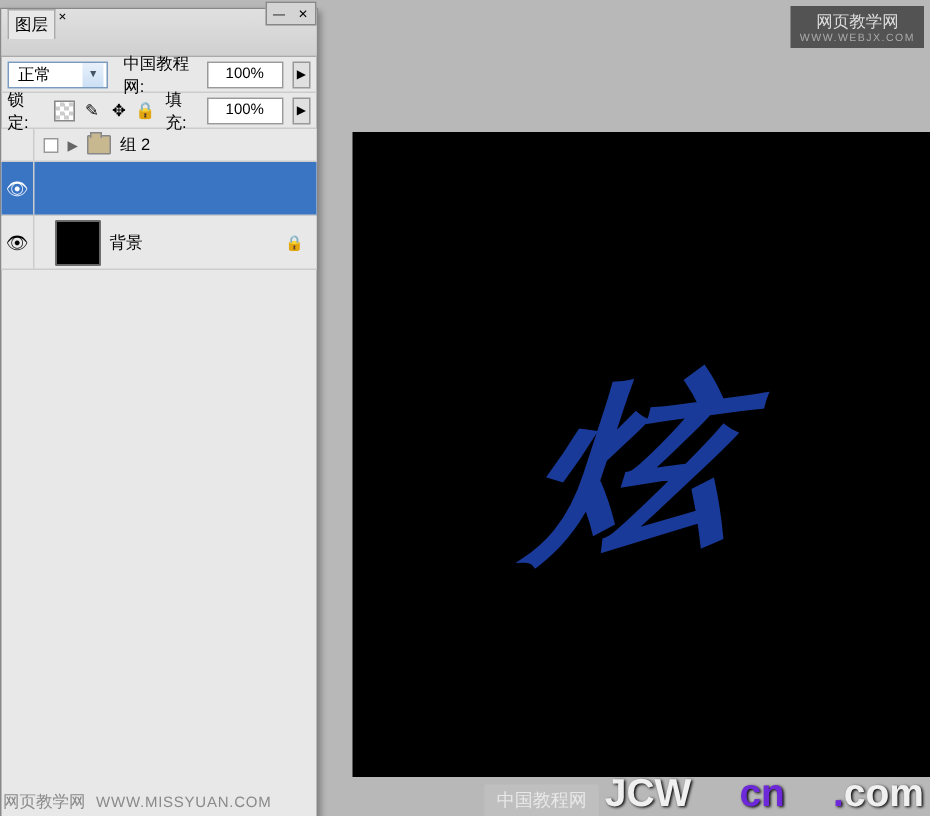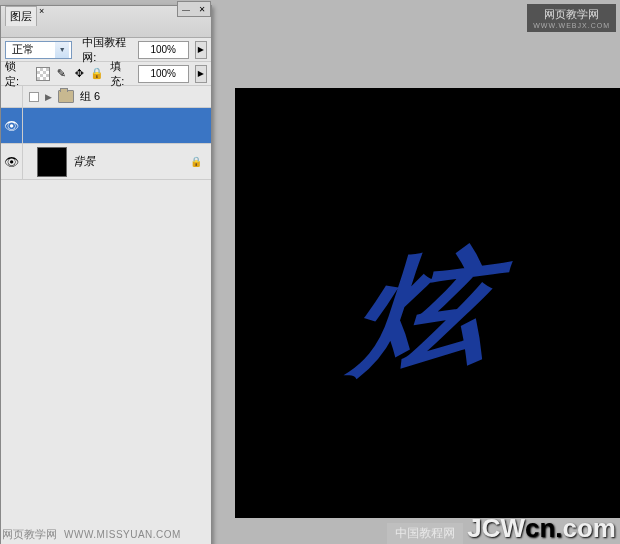--- a/index.html
+++ b/index.html
@@ -64,21 +64,21 @@
     
     .expand { font-size: 9px; color: #666; }
     .folder-icon { width: 16px; height: 13px; background: #c8b890; border: 1px solid #888; border-radius: 1px; position: relative; }
     .folder-icon::before { content:''; position:absolute; top:-3px; left:1px; width:6px; height:3px; background:#c8b890; border:1px solid #888; border-bottom:none; }
     
     .thumb { width: 30px; height: 30px; border: 1px solid #666; }
     .thumb.trans { background: repeating-conic-gradient(#ccc 0% 25%, #fff 0% 50%) 50% / 8px 8px; position: relative; }
     .thumb.trans::after { content:''; position:absolute; top:40%; left:30%; width:40%; height:20%; background:#2a4a8a; }
     .thumb.black { background: #000; }
     
-    .layer-name { font-style: italic; }
+    .layer-name { }
     .layer-row.selected .layer-name { font-style: normal; }
     .lock-ind { margin-left: auto; margin-right: 8px; font-size: 10px; }
     
     .layer-checkbox { width: 10px; height: 10px; border: 1px solid #999; background: white; margin-left: 2px; }
     
     .canvas {
       position: absolute; left: 235px; top: 88px;
       width: 385px; height: 430px; background: #000;
     }
     
@@ -96,21 +96,21 @@
       padding: 3px 6px; font-size: 11px; text-align: center;
     }
     .watermark-tr .sub { font-size: 7px; letter-spacing: 1px; color: #aaa; }
     
     .watermark-br {
       position: absolute; right: 0; bottom: 0;
       display: flex; align-items: flex-end;
     }
     .jcw-badge { background: rgba(200,200,200,0.45); color: #e8e8e8; padding: 2px 8px; font-size: 12px; }
     .jcw-main { color: #f0f0f0; font-size: 26px; font-weight: bold; padding: 0 4px; text-shadow: 1px 1px 2px #000; }
-    .jcw-main .red { color: #000000; }
+    .jcw-main .red { color: #6d28d9; margin-left: 32px; }
     
     .watermark-bl {
       position: absolute; left: 2px; bottom: 2px;
       color: #8a8a8a; font-size: 11px;
     }
     .watermark-bl .url { font-size: 10px; letter-spacing: 0.5px; margin-left: 4px; }
   </style>
 </head>
 <body>
 
@@ -149,21 +149,21 @@
     <div class="arrow-btn">▶</div>
   </div>
 
   <div class="layer-list">
     <div class="layer-row group">
       <div class="vis-col"></div>
       <div class="content-col">
         <span class="layer-checkbox"></span>
         <span class="expand">▶</span>
         <div class="folder-icon"></div>
-        <span>组 6</span>
+        <span>组 2</span>
       </div>
     </div>
 
     <div class="layer-row selected">
       <div class="vis-col">
           <span class="eye">👁</span>
         </div>
     </div>
 
     <div class="layer-row" style="height:36px">

